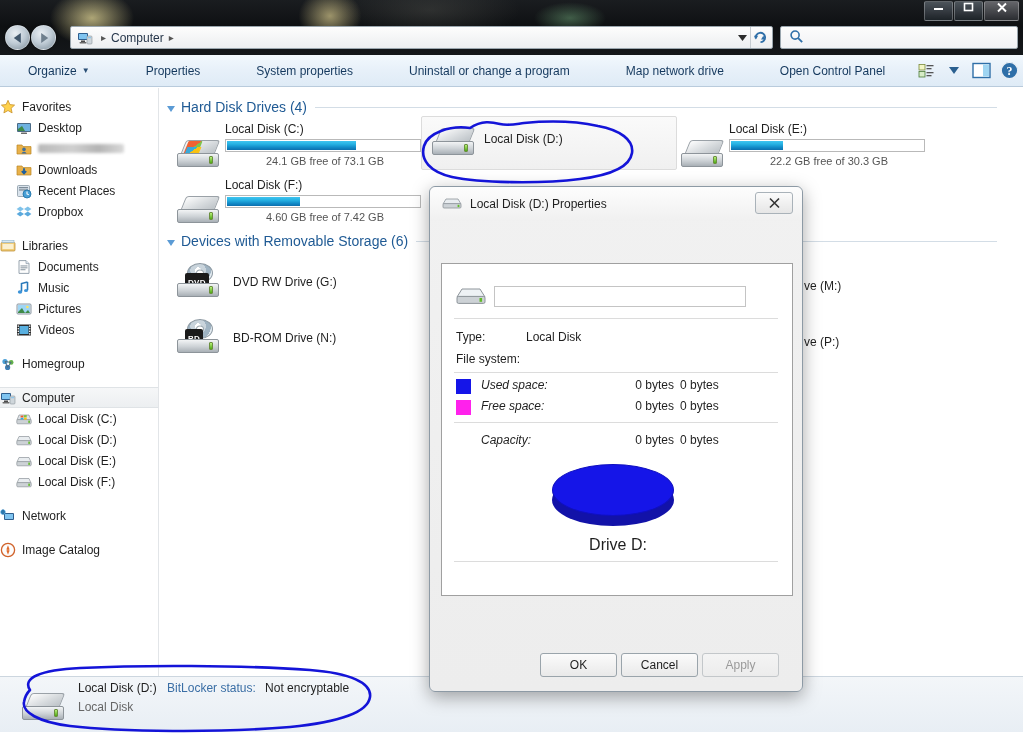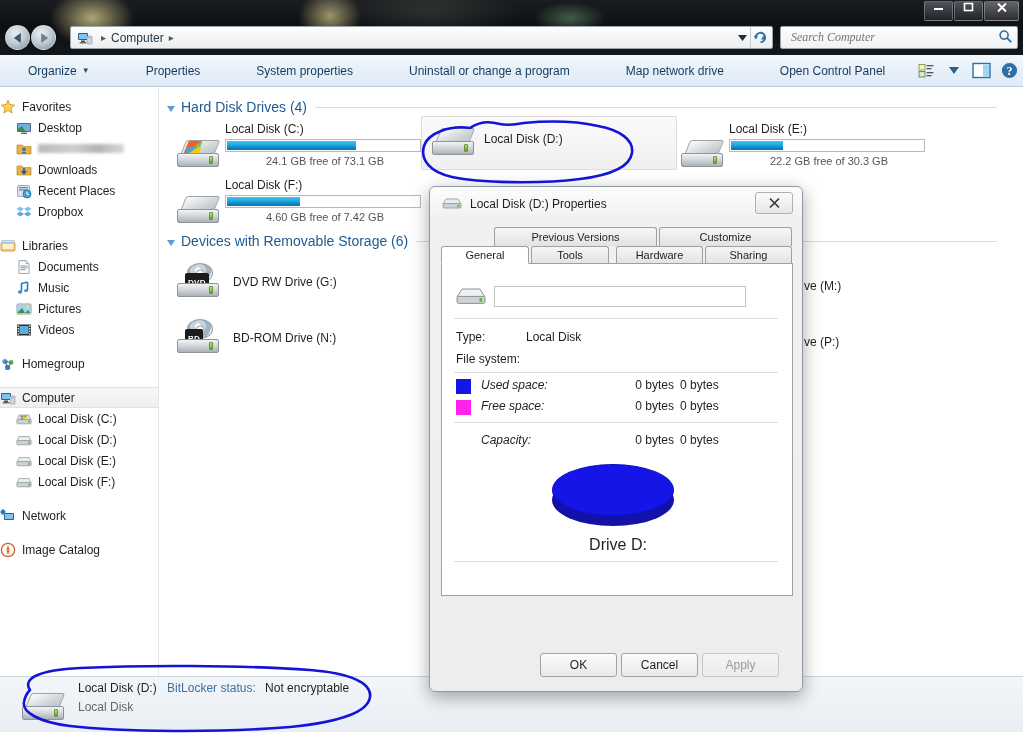--- a/index.html
+++ b/index.html
@@ -355,21 +355,20 @@
       <span id="refresh">
         <svg width="15" height="15" viewBox="0 0 16 16">
           <path d="M3 9 A5 5 0 1 1 8 13" fill="none" stroke="#2f6fa8" stroke-width="2"></path>
           <path d="M1 6 L5.5 6 L3 10 Z" fill="#2f6fa8"></path>
           <path d="M13 10 L8.5 10 L11 6 Z" fill="#2f6fa8"></path>
         </svg>
       </span>
     </div>
 
     <div id="searchbox">
-      <input value="" placeholder="Search Computer" style="">
       <span>
         <svg width="15" height="15" viewBox="0 0 16 16">
           <circle cx="6.5" cy="6.5" r="4.3" fill="none" stroke="#2f6fa8" stroke-width="1.7"></circle>
           <path d="M9.8 9.8 L14 14" stroke="#2f6fa8" stroke-width="2" fill="none"></path>
         </svg>
       </span>
     </div>
   </div>
 </div>
 
@@ -794,42 +793,20 @@
     <span class="t">Local Disk (D:) Properties</span>
     <div id="dlg-close">
       <svg width="13" height="12" viewBox="0 0 13 12">
         <path d="M2 1.5 L11 10.5 M11 1.5 L2 10.5" stroke="#333" stroke-width="1.6" fill="none"></path>
       </svg>
     </div>
   </div>
 
   <div id="dlg-body">
 
-    <div class="tabrow">
-
-      <div class="tab r2" style="left:53px; top:0; width:163px;">
-        <span>Previous Versions</span>
-      </div>
-      <div class="tab r2" style="left:218px; top:0; width:133px;">
-        <span>Customize</span>
-      </div>
-
-      <div class="tab active" style="left:0px; top:19px; width:88px; height:18px; line-height:17px;">
-        <span>General</span>
-      </div>
-      <div class="tab" style="left:90px; top:19px; width:78px; height:18px; line-height:17px;">
-        <span>Tools</span>
-      </div>
-      <div class="tab" style="left:175px; top:19px; width:87px; height:18px; line-height:17px;">
-        <span>Hardware</span>
-      </div>
-      <div class="tab" style="left:264px; top:19px; width:87px; height:18px; line-height:17px;">
-        <span>Sharing</span>
-      </div>
-    </div>
 
     <div class="tabpanel">
 
       <div id="namerow">
         <span style="position:absolute; left:0; top:6px;">
           <svg width="30" height="24" viewBox="0 0 30 24">
             <path d="M6 5 L24 5 L29 13 L1 13 Z" fill="#eef2f5" stroke="#8d949a" stroke-width="1"></path>
             <rect x="1" y="12.4" width="28" height="7" rx="1.5" fill="#cdd2d6" stroke="#8d949a" stroke-width="1"></rect>
             <rect x="23.5" y="14" width="2.6" height="3.8" fill="#62bb2a"></rect>
           </svg>

